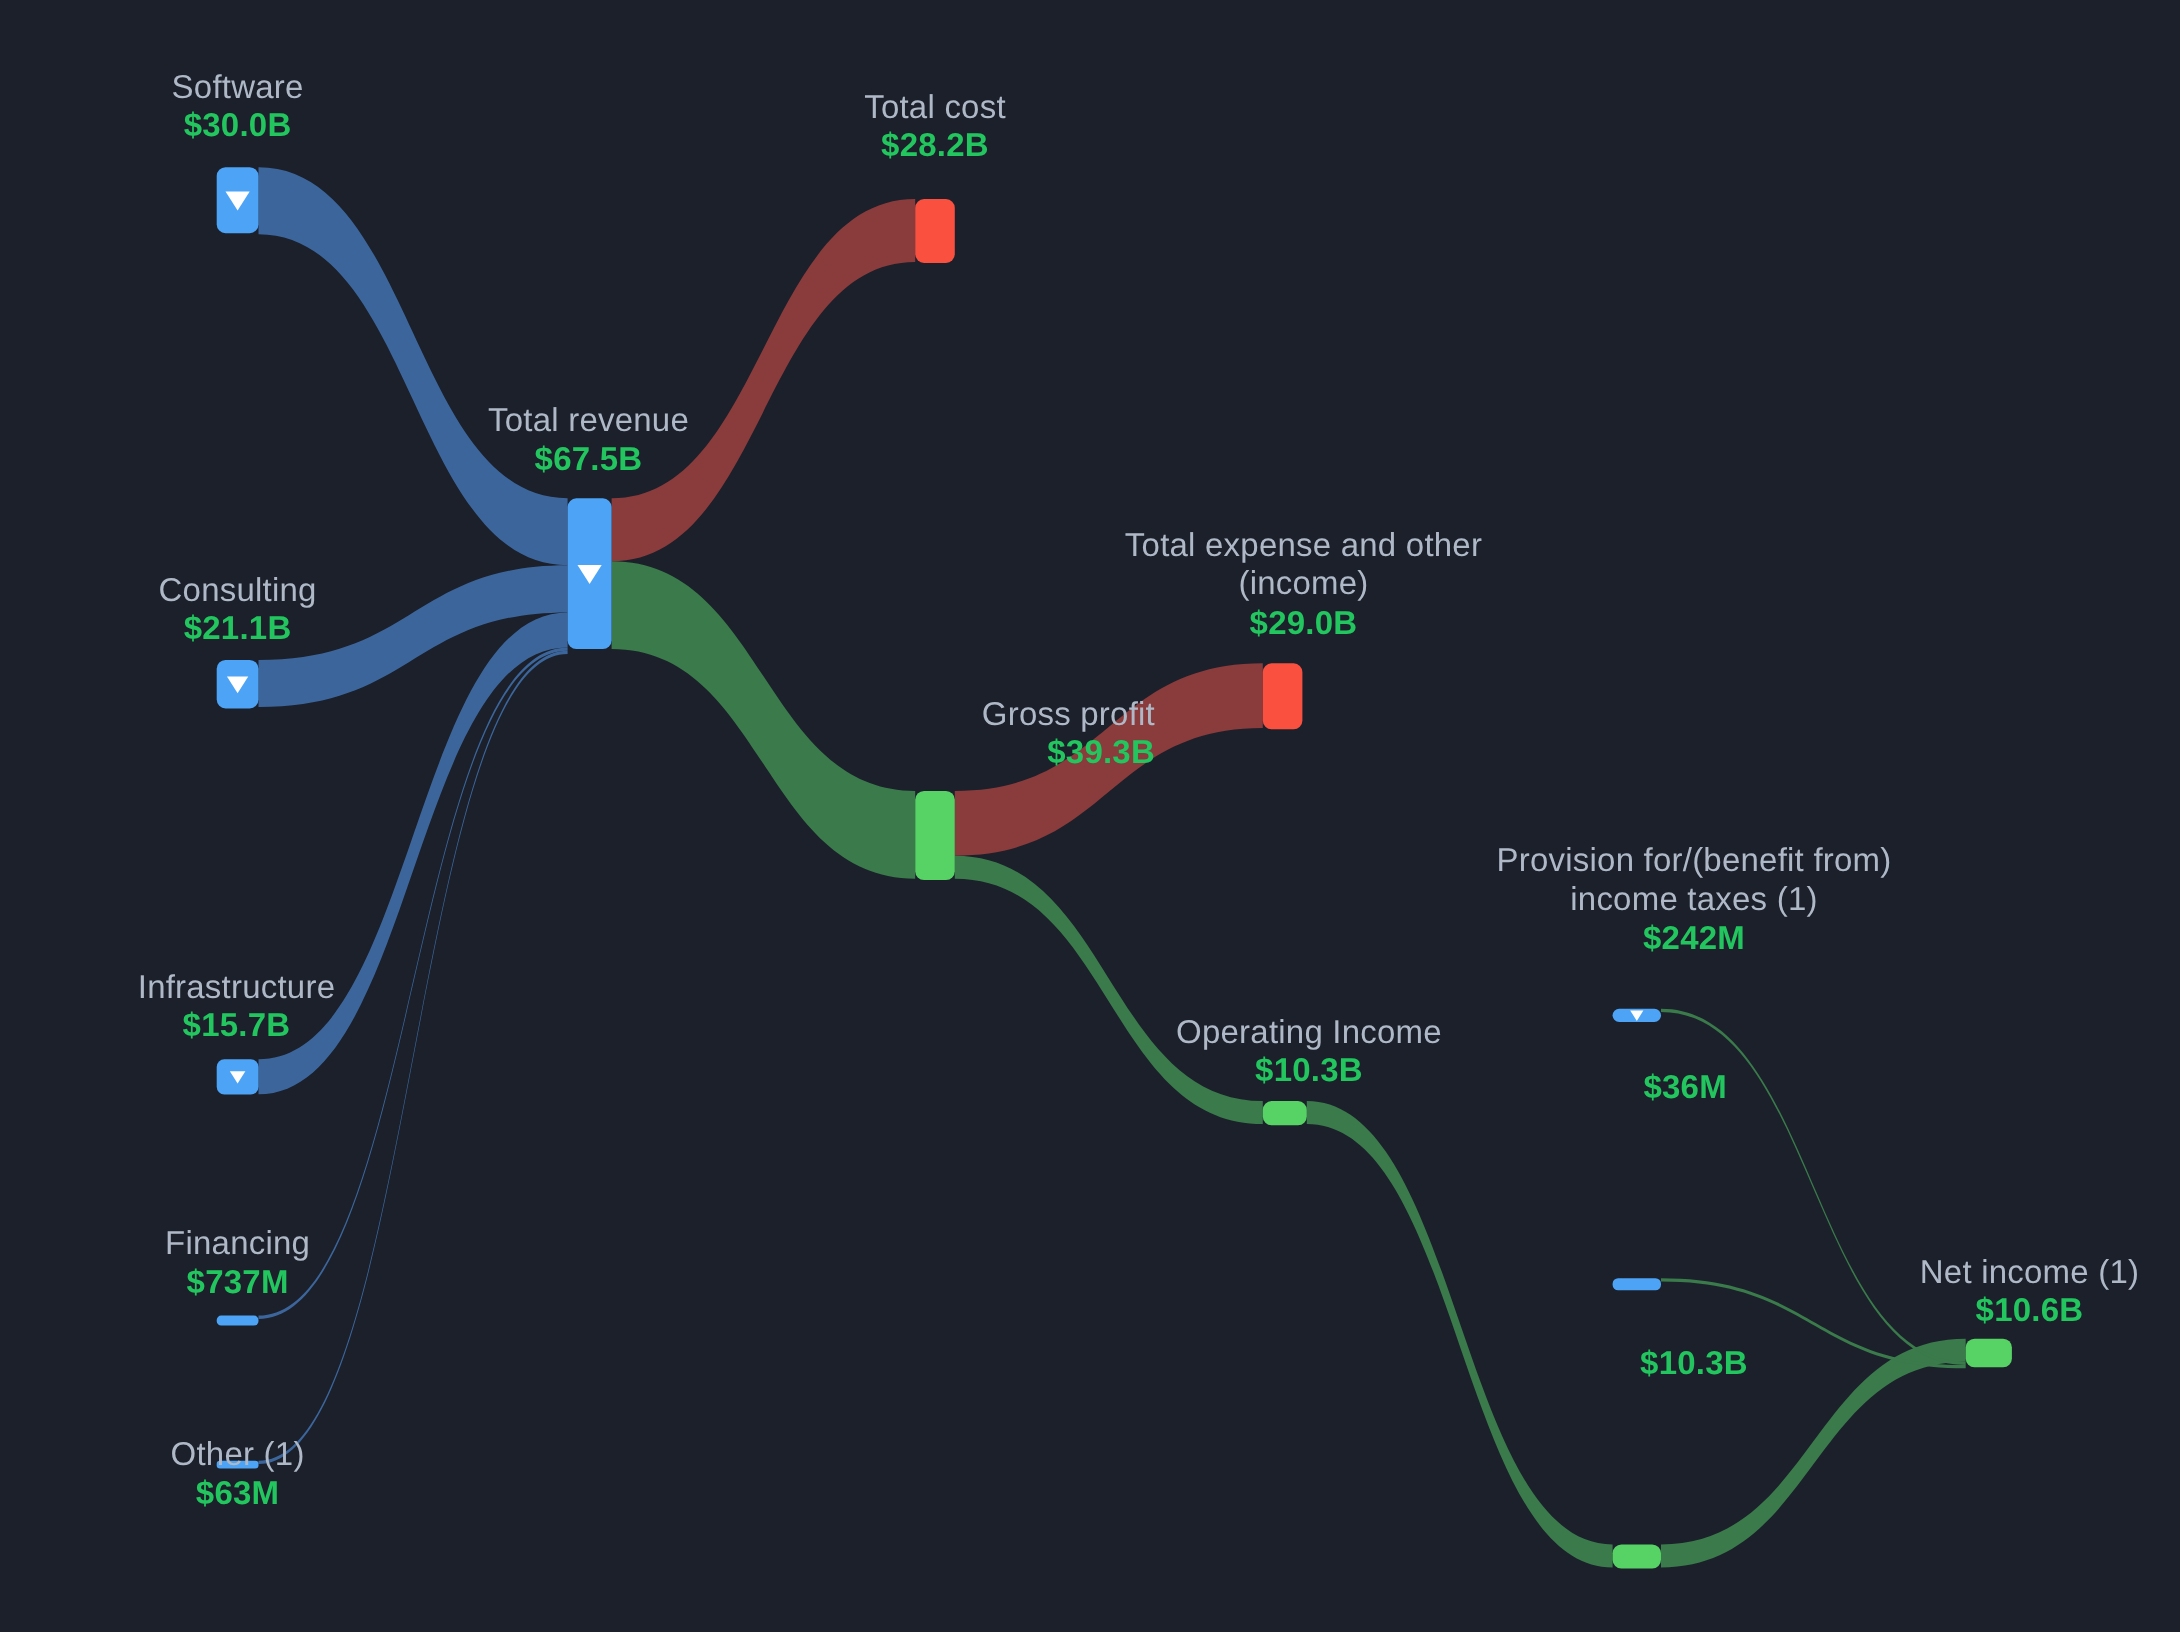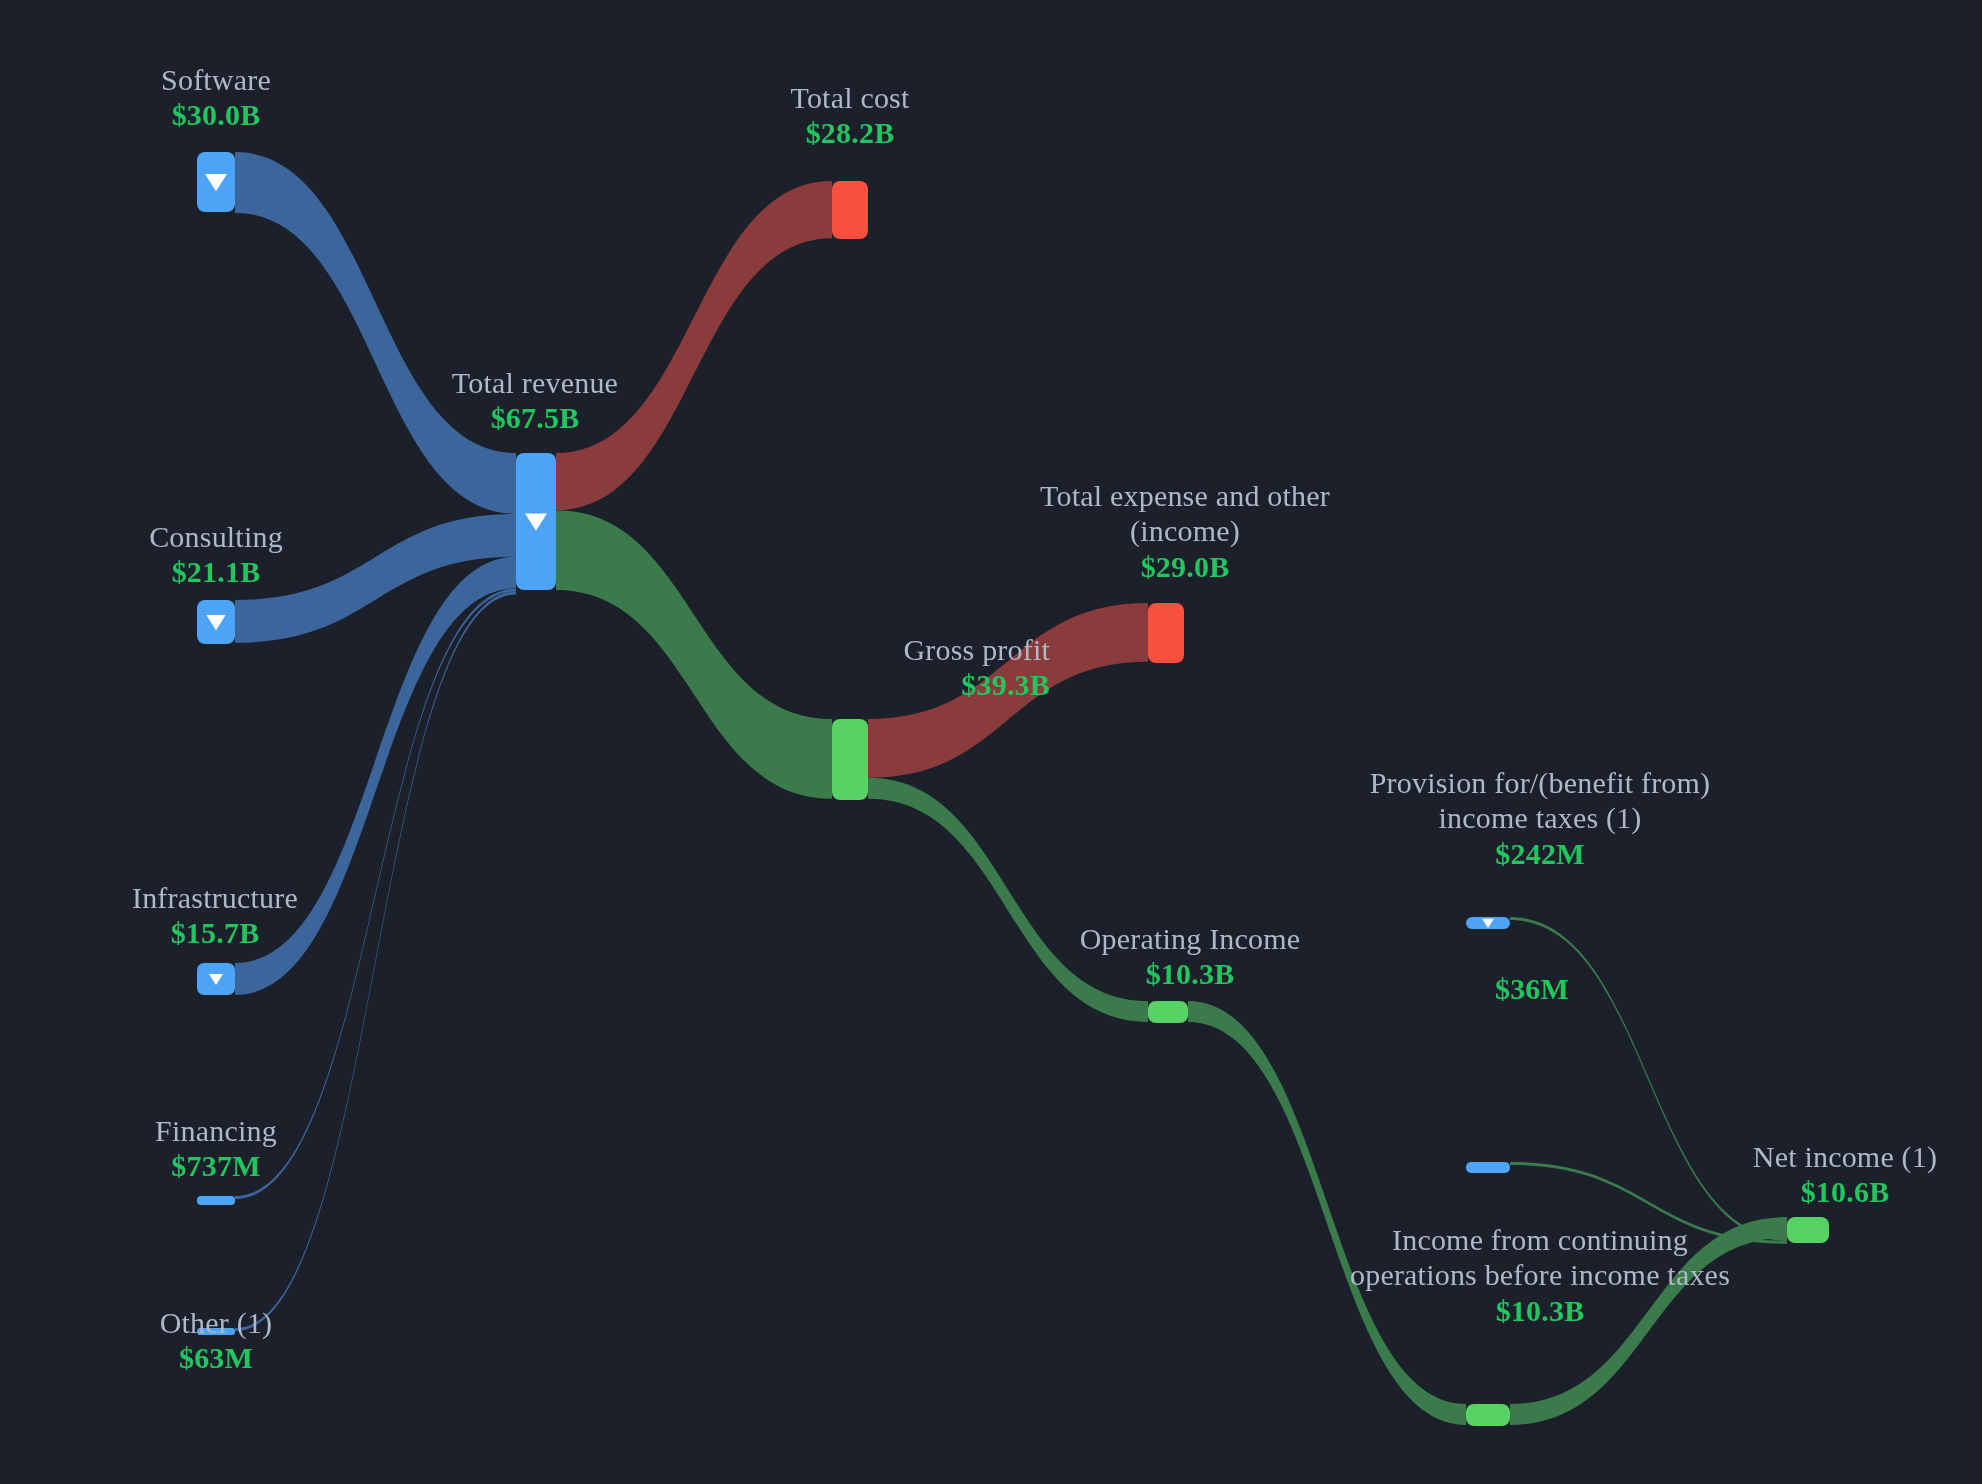--- a/index.html
+++ b/index.html
@@ -12,21 +12,20 @@
     height: 1484px;
     overflow: hidden;
     font-family: "Liberation Sans", sans-serif;
     position: relative;
   }
   #sankey-root {
     position: absolute;
     inset: 0;
     width: 1982px;
     height: 1364px;
-    font-family: Liberation Serif, serif;
   }
   svg.sankey-svg {
     display: block;
     width: 1982px;
     height: 1484px;
   }
   .node-label {
     position: absolute;
     text-align: center;
     color: #aeb8c6;
@@ -159,21 +158,20 @@
         <span class="lbl-value">$10.3B</span>
       </div>
       <div class="node-label" style="left: 1340px; top: 765px; width: 400px;">
         <span class="lbl-name">Provision for/(benefit from) income taxes (1)</span>
         <span class="lbl-value">$242M</span>
       </div>
       <div class="node-label" style="left: 1332px; top: 971px; width: 400px;">
         <span class="lbl-value">$36M</span>
       </div>
       <div class="node-label" style="left: 1340px; top: 1222px; width: 400px;">
-        <span class="lbl-name">Income from continuing operations before income taxes</span>
         <span class="lbl-value">$10.3B</span>
       </div>
       <div class="node-label" style="left: 1680px; top: 1139px; width: 330px;">
         <span class="lbl-name">Net income (1)</span>
         <span class="lbl-value">$10.6B</span>
       </div>
     </div>
 </div>
 
 </body></html>

